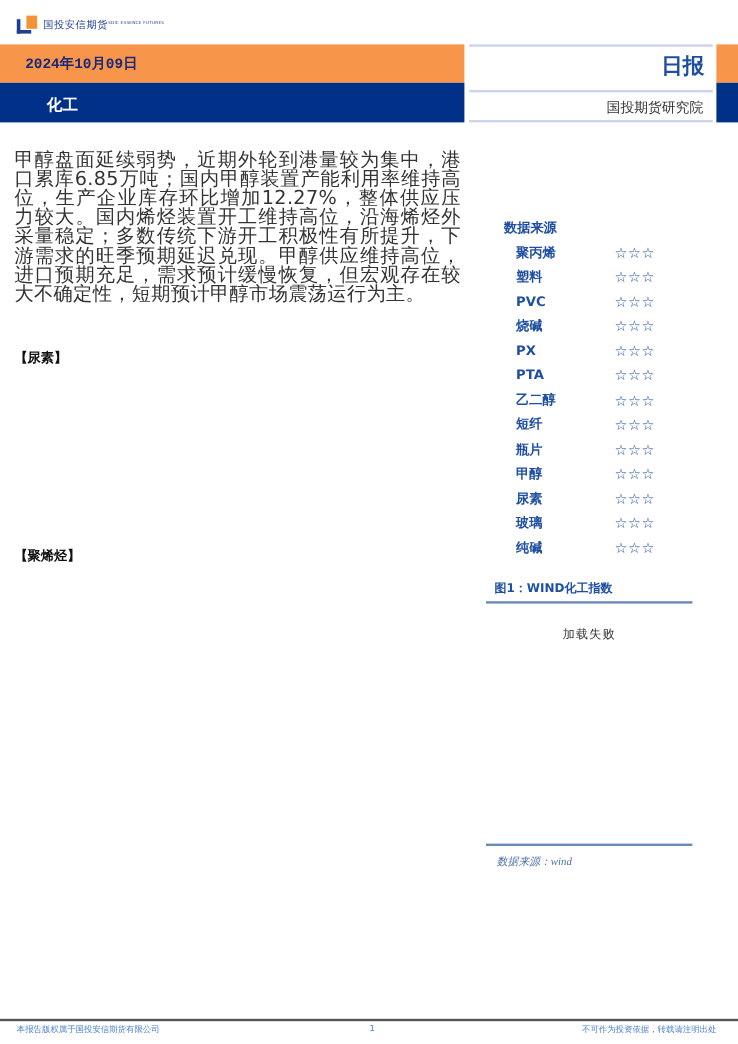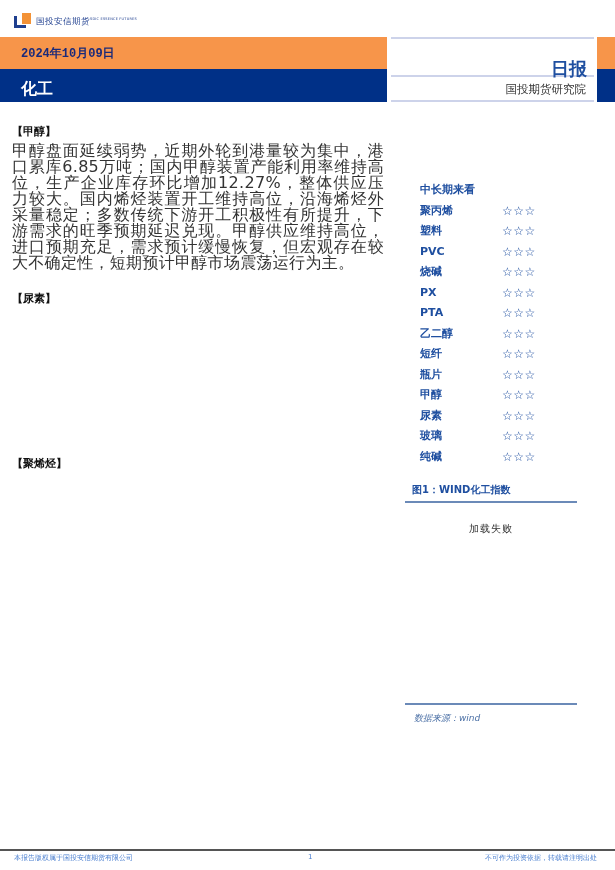--- a/index.html
+++ b/index.html
@@ -20,42 +20,42 @@
     .logo-cn { font-size: 8.5px; color: #1f3f8f; letter-spacing: 0.5px; }
     .logo-en { font-size: 3.5px; color: #1f3f8f; letter-spacing: 0.2px; margin-top: 1px; }
 
     
     .bar-orange-left { left: 0; top: 37px; width: 387px; height: 32px; background: #f7954a; }
     .bar-navy-left { left: 0; top: 69px; width: 387px; height: 33px; background: #003087; }
     .bar-orange-right { left: 597px; top: 37px; width: 18px; height: 32px; background: #f7954a; }
     .bar-navy-right { left: 597px; top: 69px; width: 18px; height: 33px; background: #003087; }
     .panel-line { left: 391px; width: 203px; height: 2px; background: #cdd3ea; }
     .date-text { left: 21px; top: 45px; font-size: 12px; font-weight: bold; color: #1a2a7a; font-family: Liberation Mono, monospace; }
-    .sector-text { left: 21px; top: 79px; font-size: 16px; font-weight: bold; color: #ffffff; text-align: right; }
-    .daily-text { right: 28px; top: 57px; font-size: 18px; font-weight: bold; color: #1f4fa0; text-align: right; }
+    .sector-text { left: 39px; top: 79px; font-size: 13px; font-weight: bold; color: #ffffff; text-align: right; }
+    .daily-text { right: 28px; top: 43px; font-size: 18px; font-weight: bold; color: #1f4fa0; text-align: right; }
     .inst-text { right: 29px; top: 82px; font-size: 11.5px; color: #333; text-align: left; }
 
     
     .section { left: 12px; width: 372px; }
     .sec-title { font-size: 11px; font-weight: bold; color: #111; line-height: 14px; margin-bottom: 4px; }
     .sec-body { font-size: 16px; line-height: 16px; color: #333; text-align: justify; letter-spacing: 0.3px; }
 
     
     .ratings { left: 420px; top: 180px; width: 140px; }
     .rating-head { font-size: 11px; font-weight: bold; color: #1f4fa0; height: 20.5px; line-height: 20.5px; }
-    .rating-row { display: flex; height: 20.5px; line-height: 20.5px; }
+    .rating-row { display: flex; height: 20.5px; line-height: 20.5px; margin-left: 10px; }
     .rating-label { width: 82px; font-size: 11px; font-weight: bold; color: #1f4fa0; }
     .rating-stars { font-size: 12px; color: #1f4fa0; letter-spacing: 0.5px; }
 
     
     .fig-caption { left: 412px; top: 483px; font-size: 10px; font-weight: bold; color: #1f4fa0; text-align: center; }
     .fig-line-top { left: 405px; top: 501px; width: 172px; height: 1.5px; background: #6b8ab8; }
     .fig-fail { left: 405px; top: 522px; width: 172px; text-align: center; font-size: 10px; color: #333; letter-spacing: 1px; }
     .fig-line-bottom { left: 405px; top: 703px; width: 172px; height: 1.5px; background: #6b8ab8; }
-    .fig-source { left: 414px; top: 712px; font-size: 9px; font-style: italic; color: #4a6fa5; }
+    .fig-source { left: 414px; top: 712px; font-size: 9px; font-style: italic; color: #4a6fa5; font-family: Liberation Serif, serif; }
 
     
     .footer-line { left: 0; top: 849px; width: 615px; height: 2px; background: #555; }
     .footer-left { left: 14px; top: 853px; font-size: 7px; color: #4a7fd0; }
     .footer-page { left: 308px; top: 853px; font-size: 7px; color: #4a7fd0; }
     .footer-right { right: 18px; top: 853px; font-size: 7px; color: #4a7fd0; text-align: center; }
   </style>
 </head>
 <body>
 
@@ -77,34 +77,33 @@
 <div class="abs panel-line" style="top:37px;"></div>
 <div class="abs panel-line" style="top:75px;"></div>
 <div class="abs panel-line" style="top:100px;"></div>
 
 <div class="abs date-text">2024年10月09日</div>
 <div class="abs sector-text">化工</div>
 <div class="abs daily-text">日报</div>
 <div class="abs inst-text">国投期货研究院</div>
 
 <div class="abs section" style="top:125px;">
-  <div class="sec-title">【甲醇】</div>
   <div class="sec-body">甲醇盘面延续弱势，近期外轮到港量较为集中，港口累库6.85万吨；国内甲醇装置产能利用率维持高位，生产企业库存环比增加12.27%，整体供应压力较大。国内烯烃装置开工维持高位，沿海烯烃外采量稳定；多数传统下游开工积极性有所提升，下游需求的旺季预期延迟兑现。甲醇供应维持高位，进口预期充足，需求预计缓慢恢复，但宏观存在较大不确定性，短期预计甲醇市场震荡运行为主。</div>
 </div>
 
 <div class="abs section" style="top:292px;">
   <div class="sec-title">【尿素】</div>
 </div>
 
 <div class="abs section" style="top:457px;">
   <div class="sec-title">【聚烯烃】</div>
 </div>
 
 <div class="abs ratings">
-  <div class="rating-head">中长期来看</div>
+  <div class="rating-head">数据来源</div>
   <div class="rating-row">
       <span class="rating-label">聚丙烯</span>
       <span class="rating-stars">☆☆☆</span>
     </div>
   <div class="rating-row">
       <span class="rating-label">塑料</span>
       <span class="rating-stars">☆☆☆</span>
     </div>
   <div class="rating-row">
       <span class="rating-label">PVC</span>

